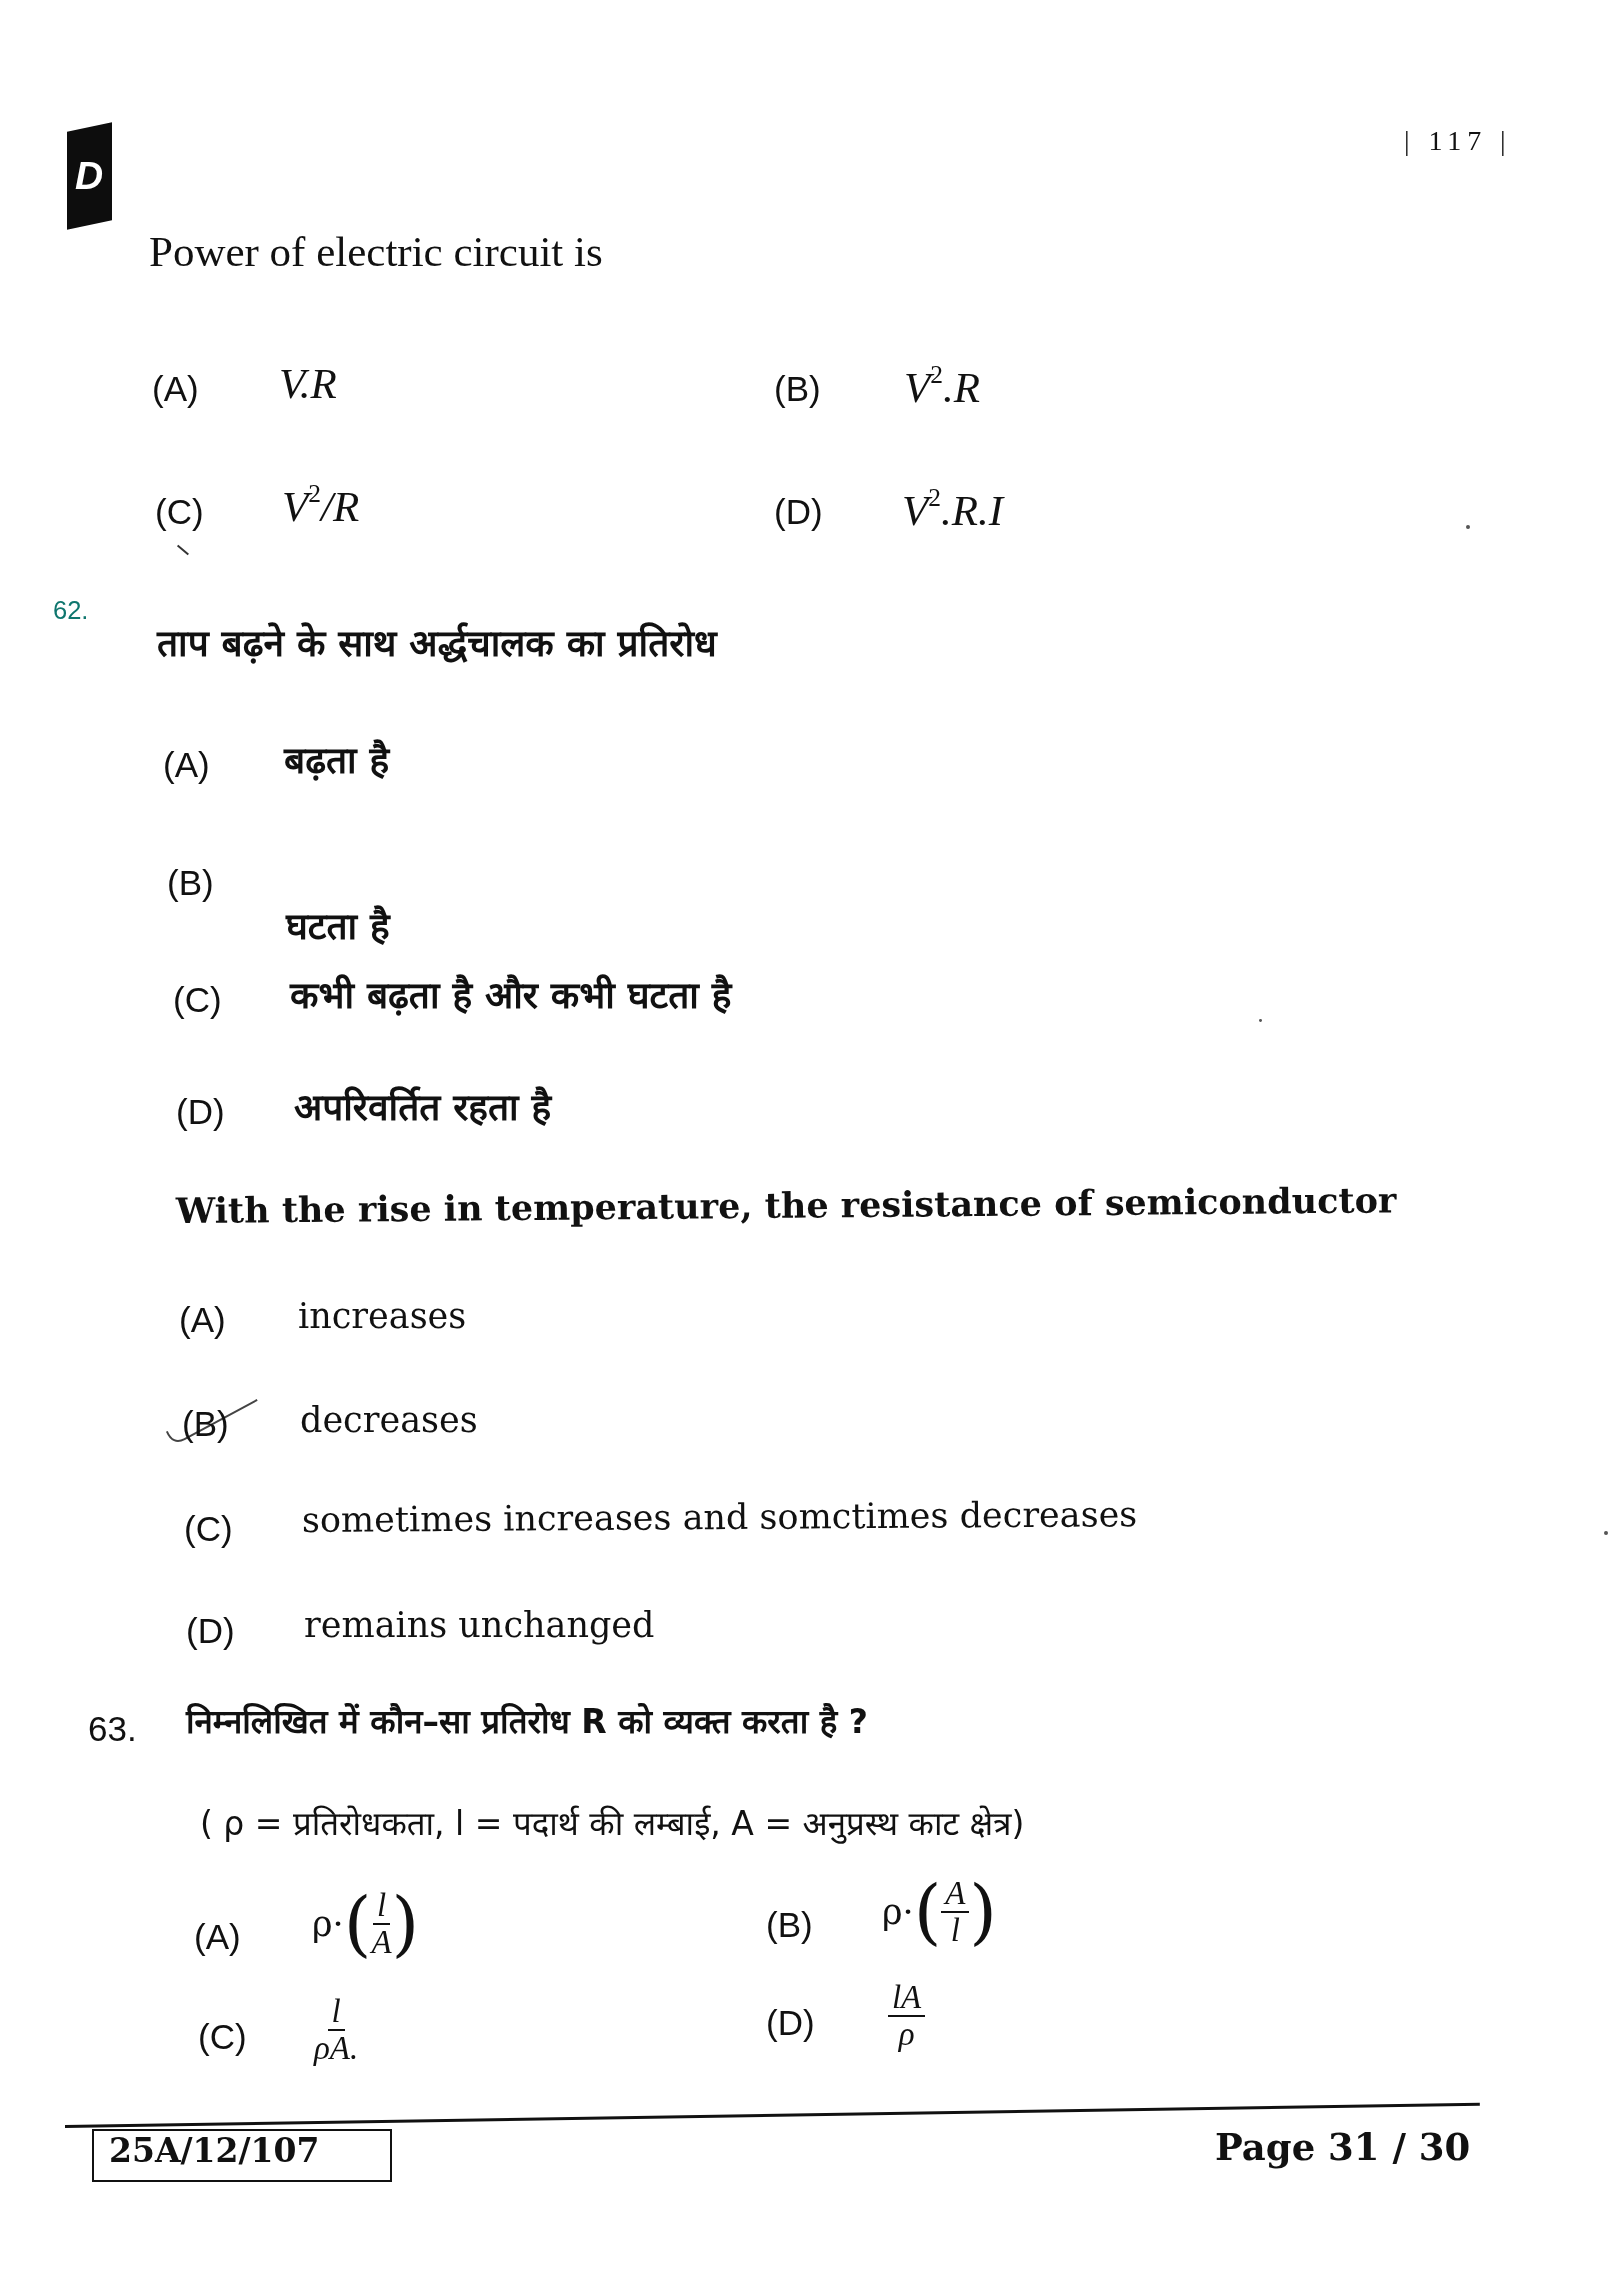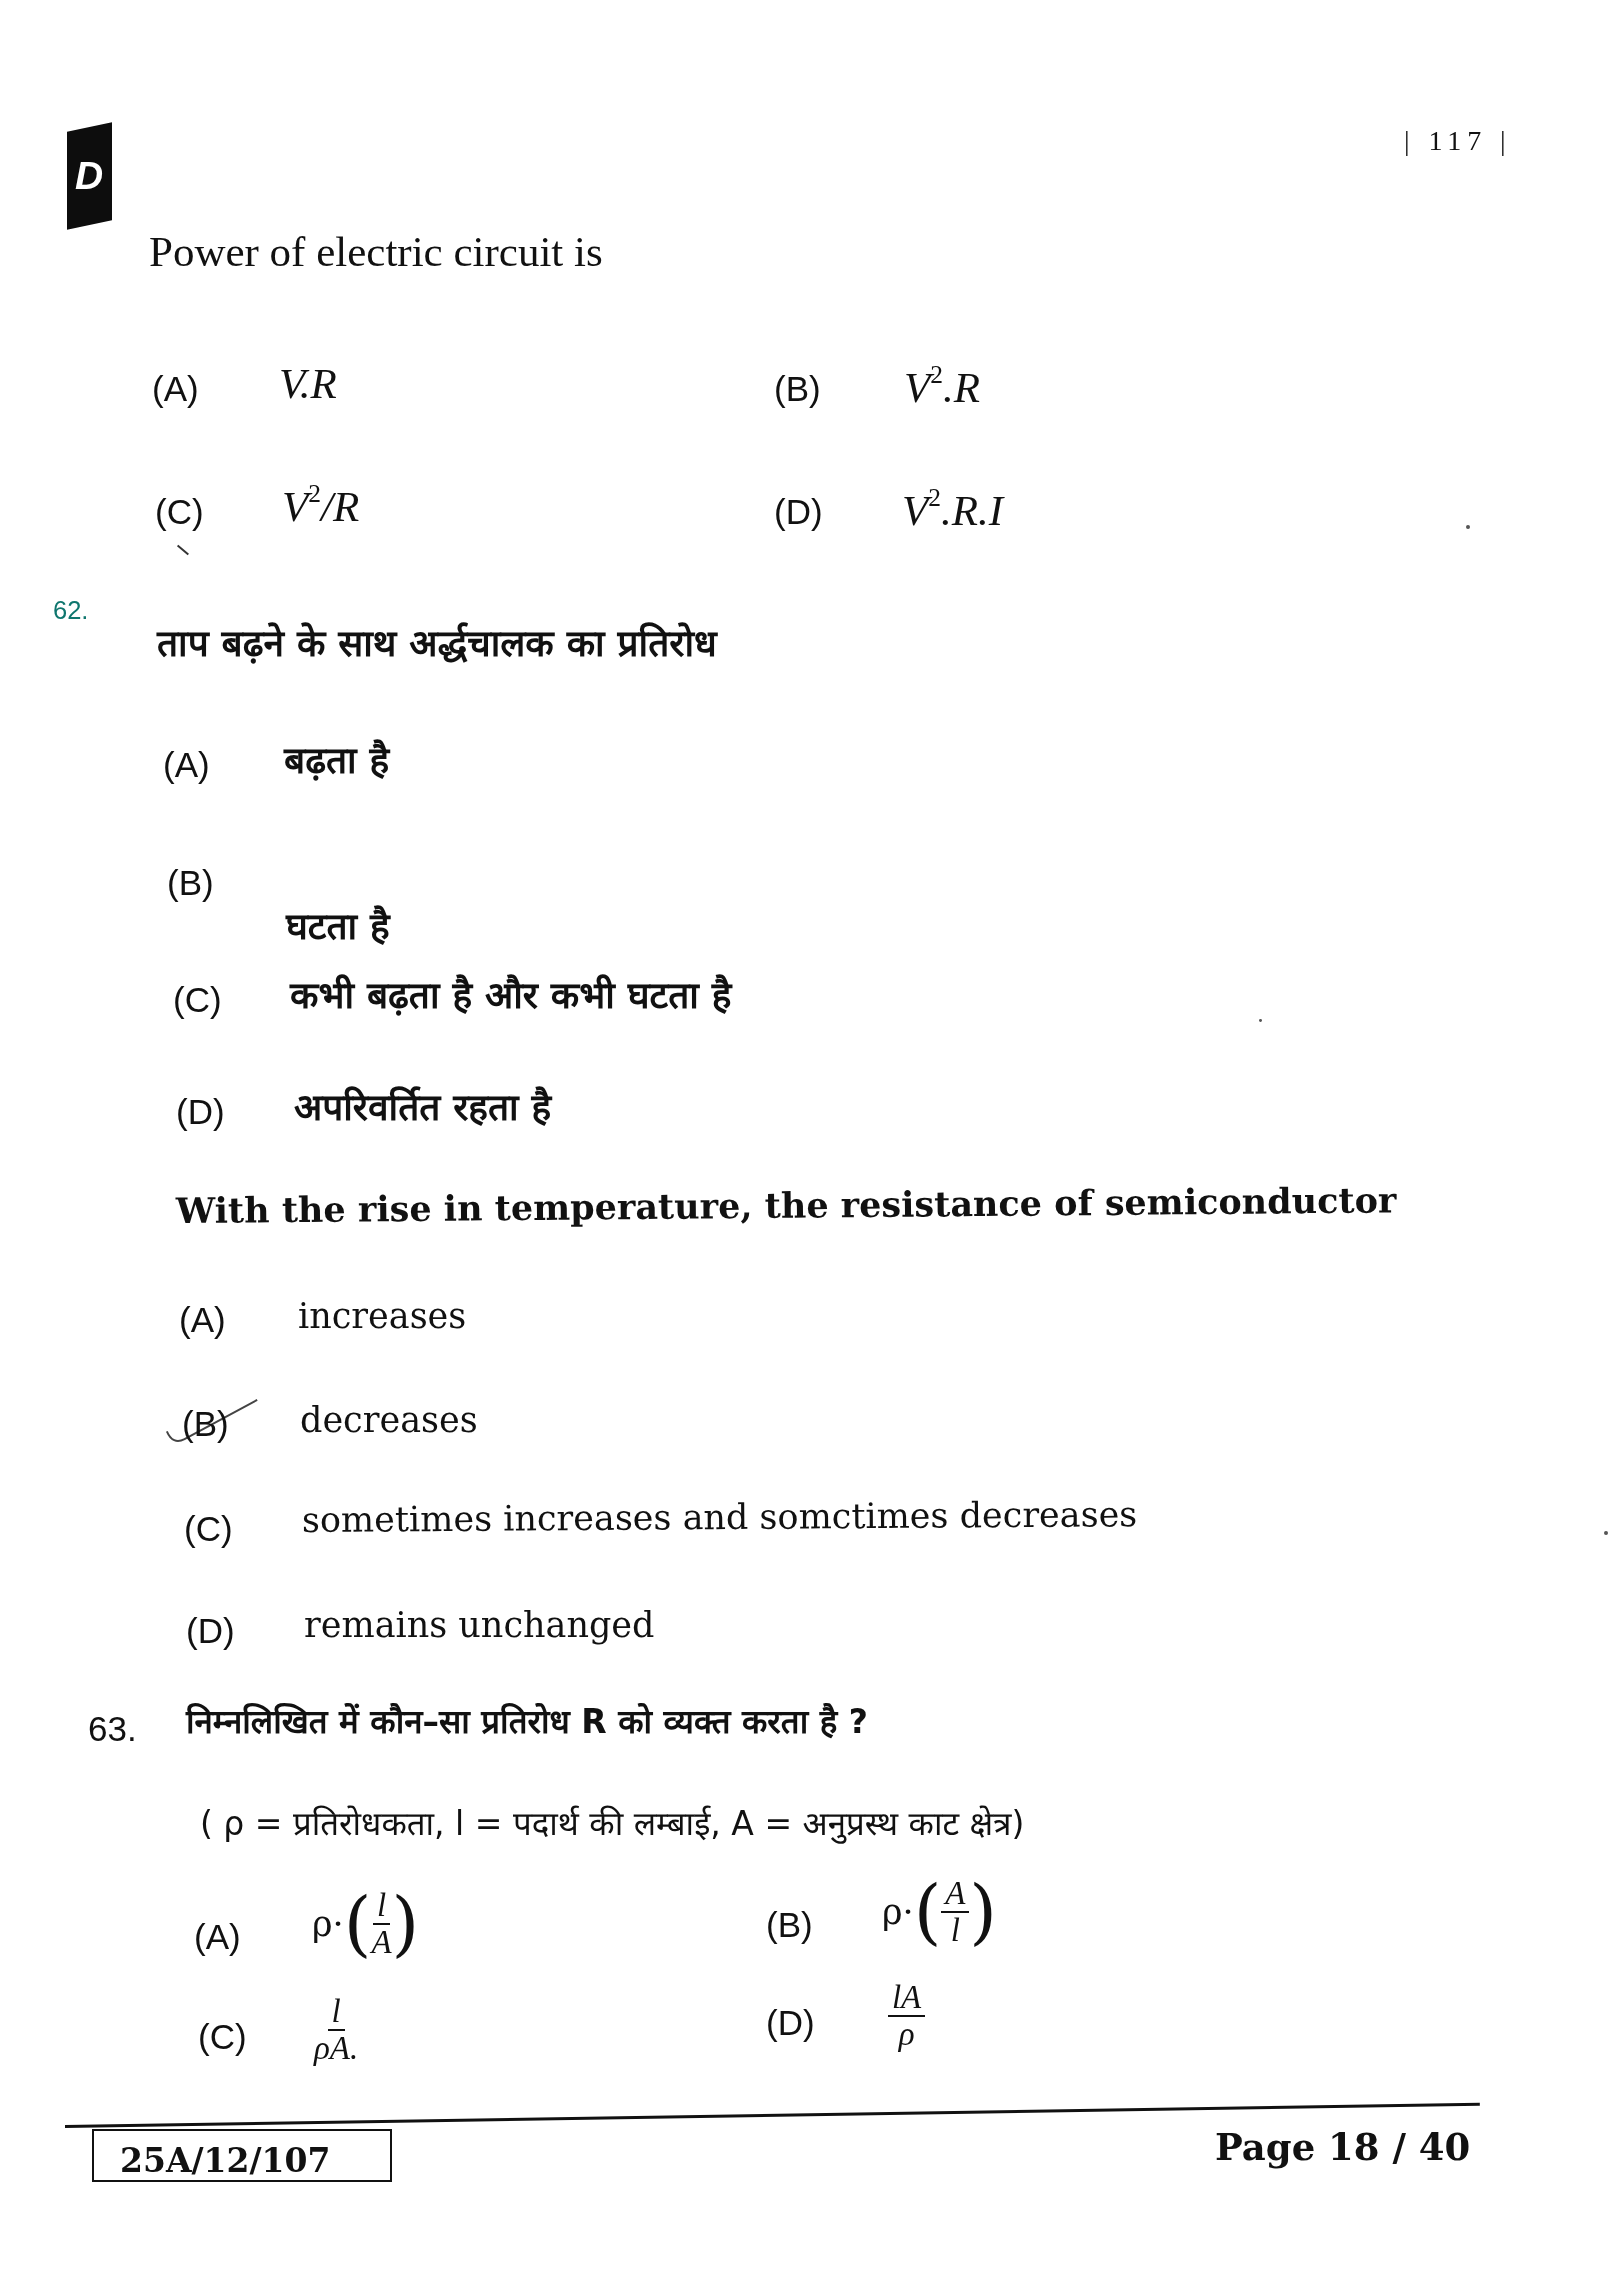--- a/index.html
+++ b/index.html
@@ -29,21 +29,21 @@
   .frac { display: inline-flex; flex-direction: column; align-items: center; vertical-align: middle; font-family: "Liberation Serif", serif; font-style: italic; font-size: 33px; line-height: 1.05; }
   .frac .num { border-bottom: 2.9px solid #111; padding: 0 3.9px; }
   .paren { font-family: "DejaVu Serif", serif; font-size: 71px; font-weight: 200; vertical-align: middle; }
   .rho { font-family: "DejaVu Serif", serif; font-size: 35px; vertical-align: middle; }
   .footer-line {
     left: 65px; top: 2125px; width: 1415px; height: 2.9px; background: #111;
     transform: rotate(-0.9deg); transform-origin: left center;
   }
   .code-box {
     left: 92px; top: 2129px; width: 300px; height: 53px; border: 2.9px solid #111;
-    display: flex; align-items: flex-end; padding-left: 26px; box-sizing: border-box;
+    display: flex; align-items: flex-start; padding-left: 15px; box-sizing: border-box;
     font-family: "DejaVu Serif", serif; font-weight: bold; font-size: 33px;
   }
   .page-footer { left: 1215px; top: 2125px; font-family: "DejaVu Serif", serif; font-weight: bold; font-size: 37px; }
   .dot { width: 3.9px; height: 3.9px; background: #555; border-radius: 50%; }
 </style>
 </head>
 <body>
 
 <div class="abs set-badge">
   <span>D</span>
@@ -147,14 +147,14 @@
   <span class="frac">
     <span class="num">lA</span>
     <span class="den">ρ</span>
   </span>
 </div>
 
 <div class="abs footer-line"></div>
 <div class="abs code-box">
   <span>25A/12/107</span>
 </div>
-<div class="abs page-footer">Page 18 / 40</div>
+<div class="abs page-footer">Page 31 / 30</div>
 
 
 </body></html>

